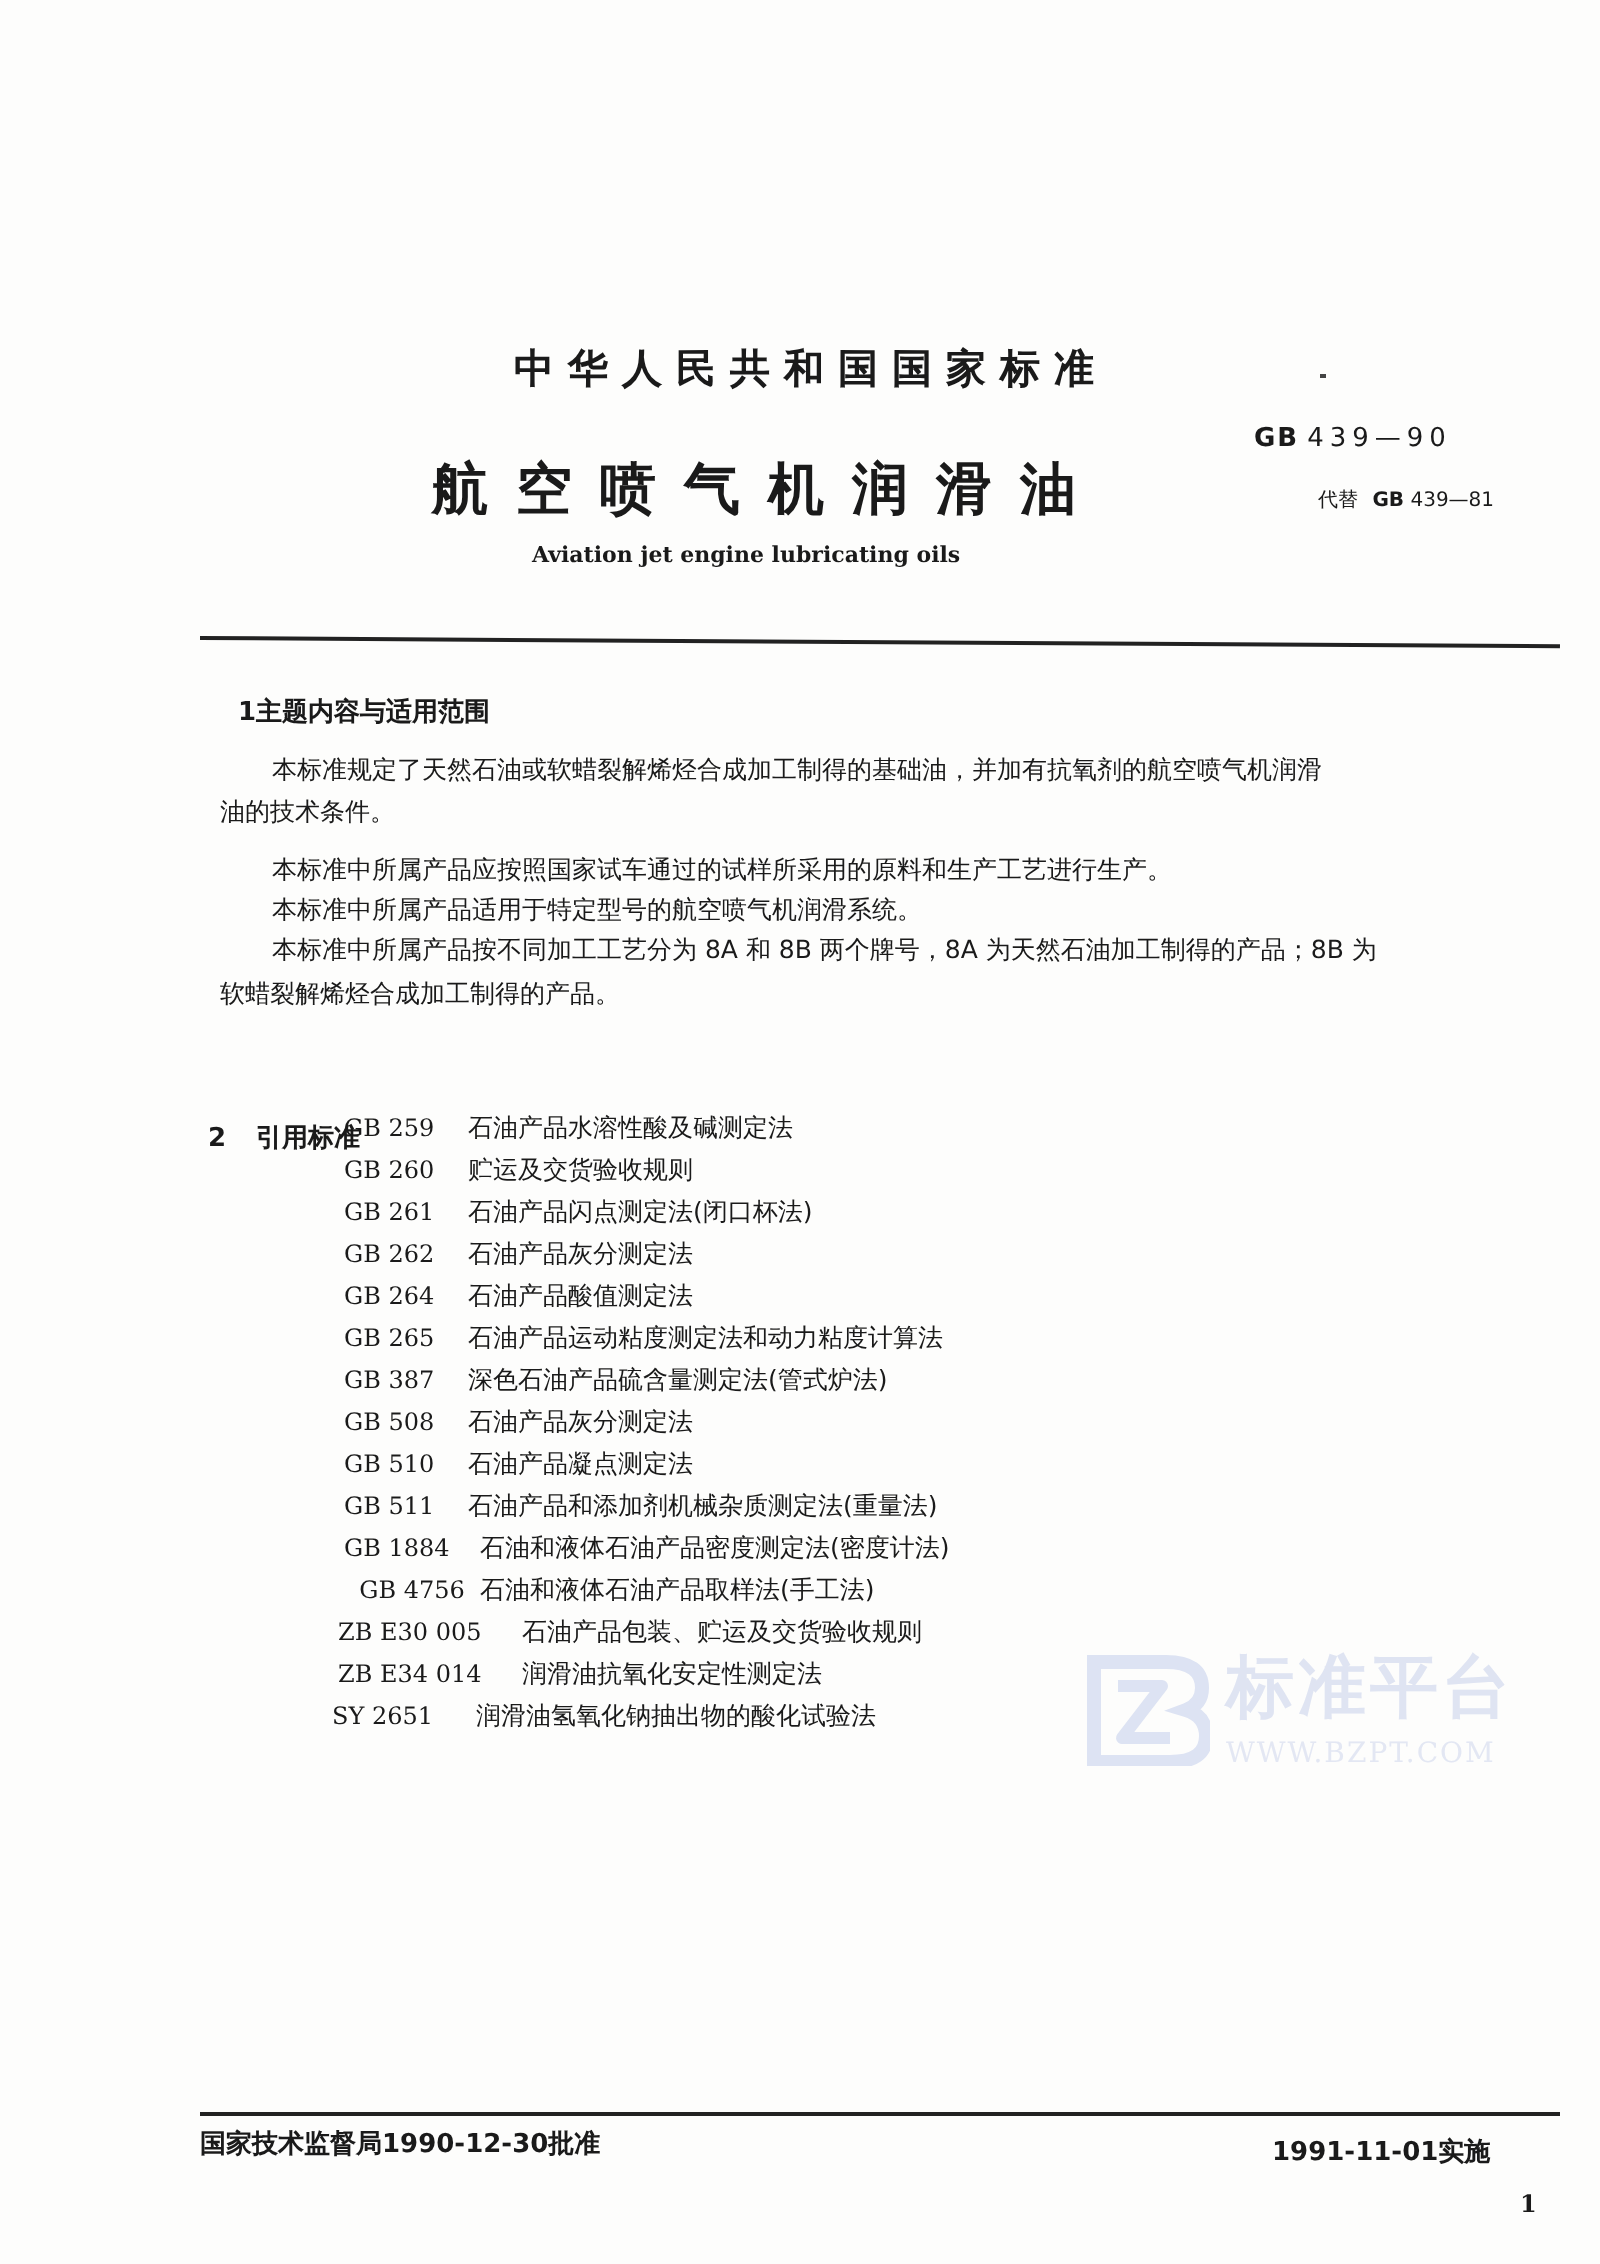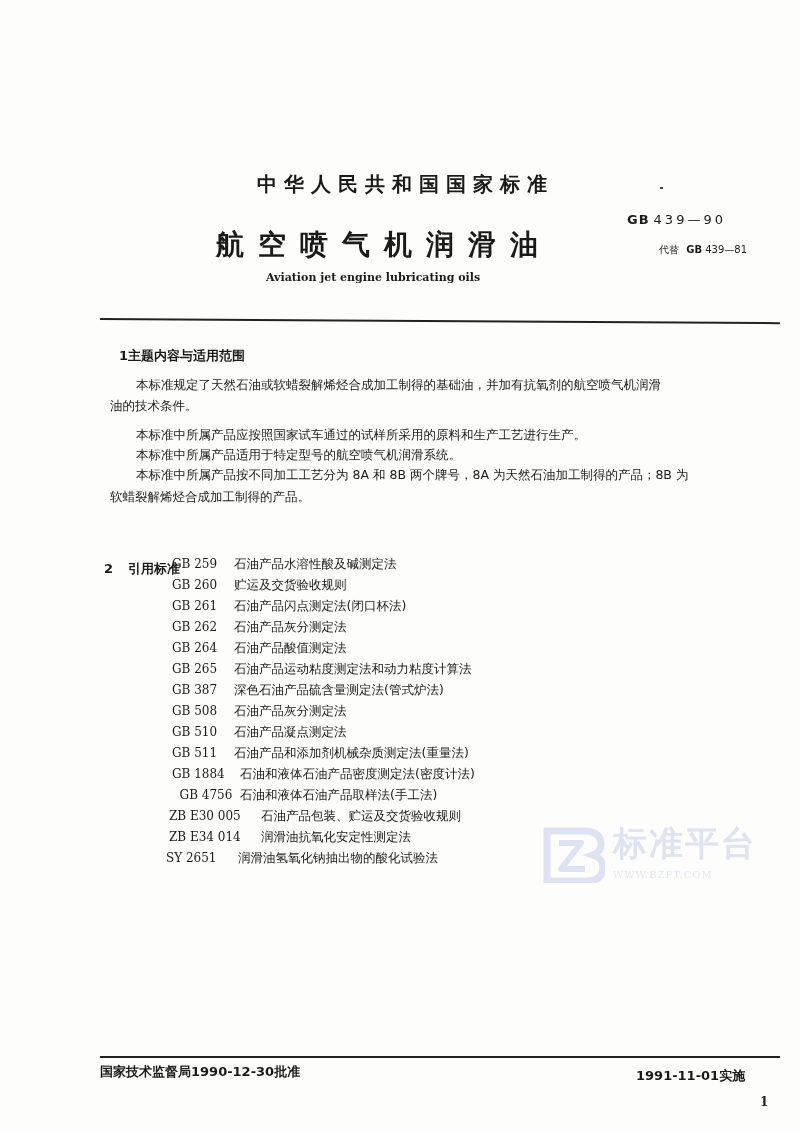--- a/index.html
+++ b/index.html
@@ -46,21 +46,21 @@
     left: 100px; top: 1056px; width: 680px; height: 1.5px; background: #222;
   }
   .footer { font-size: 13px; font-family: "DejaVu Sans", sans-serif; font-weight: bold; }
   .page-no { left: 760px; top: 1095px; font-size: 12px; font-weight: bold; }
   .watermark { left: 527px; top: 827px; margin-left: 16px; }
   .wm-text {
     position: absolute; left: 70px; top: -6px; font-size: 34px; color: #dfe4f2;
     letter-spacing: 2px; font-family: "DejaVu Serif", serif; font-weight: bold;
   }
   .wm-url {
-    position: absolute; left: 70px; top: 42px; font-size: 10px; color: #e3e7f3;
+    position: absolute; left: 70px; top: 42px; font-size: 14px; color: #e3e7f3;
     font-family: "DejaVu Serif", serif; letter-spacing: 1px;
   }
 </style>
 </head>
 <body>
 
 <div class="abs national">中华人民共和国国家标准</div>
 <div class="abs title-cn">航空喷气机润滑油</div>
 <div class="abs title-en">Aviation jet engine lubricating oils</div>
 <div class="abs dot"></div>

